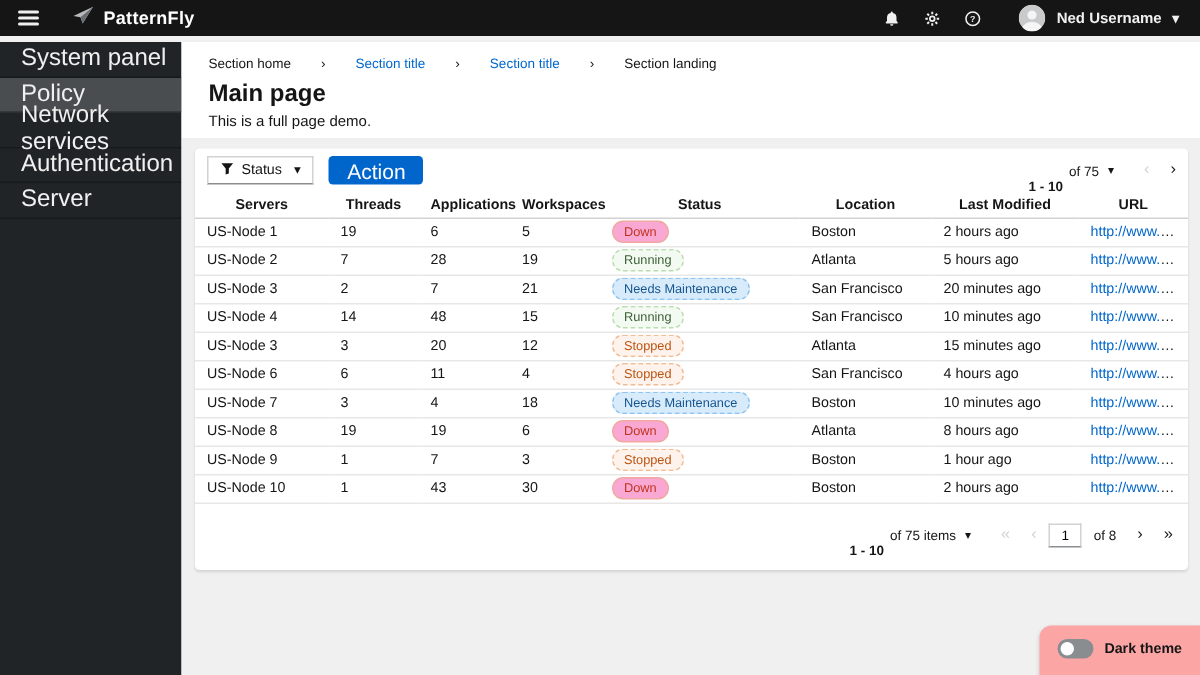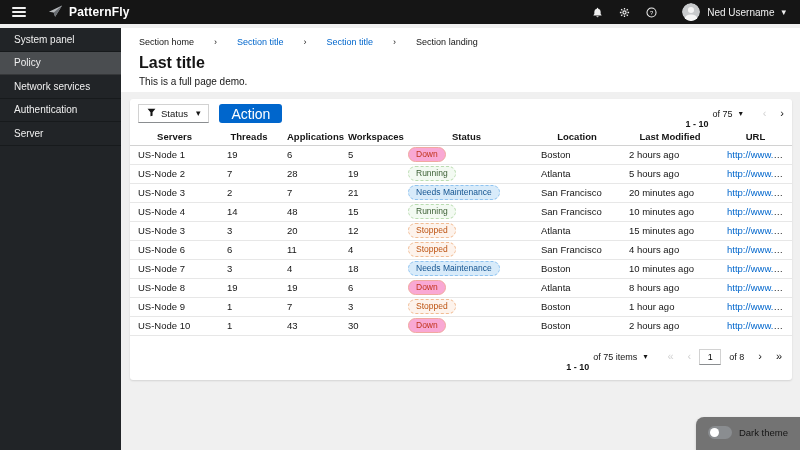--- a/index.html
+++ b/index.html
@@ -5,30 +5,30 @@
   * { margin:0; padding:0; box-sizing:border-box; }
   html,body { width:800px; height:450px; overflow:hidden; }
   body { font-family:"Liberation Sans", sans-serif; background:#f0f0f0; position:relative; color:#151515; }
 
   
   .masthead { position:absolute; top:0; left:0; width:800px; height:24px; background:#151515; display:flex; align-items:center; z-index:20; }
   .hamburger { margin-left:12px; width:14px; height:10px; display:flex; flex-direction:column; justify-content:space-between; cursor:pointer; }
   .hamburger span { display:block; height:2px; background:#f0f0f0; border-radius:1px; }
   .brand { display:flex; align-items:center; margin-left:22px; gap:6px; }
   .brand-text { color:#fff; font-weight:bold; font-size:12px; letter-spacing:.2px; }
-  .masthead-right { margin-left:auto; display:flex; align-items:center; gap:15px; margin-right:14px; }
+  .masthead-right { margin-left:auto; display:flex; align-items:center; gap:15px; margin-right:14px;font-weight:bold; }
   .mast-icon { width:12px; height:12px; display:flex; align-items:center; justify-content:center; cursor:pointer; }
   .user-menu { display:flex; align-items:center; gap:7px; margin-left:10px; cursor:pointer; }
   .avatar { width:18px; height:18px; border-radius:50%; overflow:hidden; }
   .user-name { color:#f0f0f0; font-size:10px; }
   .caret { font-size:9px; color:#f0f0f0; line-height:1; }
 
   
   .sidebar { position:absolute; top:28px; left:0; bottom:0; width:121px; background:#212427; }
-  .nav-item { height:23.5px; display:flex; align-items:center; padding-left:14px; color:#f0f0f0; font-size:10px; cursor:pointer; border-bottom:1px solid rgba(0,0,0,0.28); }
+  .nav-item { height:23.5px; display:flex; align-items:center; padding-left:14px; color:#f0f0f0; font-size:16px; cursor:pointer; border-bottom:1px solid rgba(0,0,0,0.28); }
   .nav-item.selected { background:#4a4d50; }
 
   
   .main { position:absolute; left:121px; top:28px; right:0; bottom:0; }
   .page-header { background:#fff; padding:9px 18px 12px 18px; height:64px; }
   .breadcrumb { font-size:9px; display:flex; align-items:center; gap:20px; }
   .breadcrumb a { color:#0066cc; text-decoration:none; cursor:pointer; }
   .crumb-sep { color:#151515; font-size:9px; }
   .page-title { font-size:16px; font-weight:bold; margin-top:7px; }
   .page-subtitle { font-size:10px; margin-top:4px; color:#151515; }
@@ -57,21 +57,21 @@
   .label { display:inline-block; padding:1px 7px; border-radius:8px; font-size:8.5px; line-height:11px; }
   .label-red    { background:#f9a8d4; color:#c0341d; border:1px solid #f1a8a0; }
   .label-green  { background:#f3faf2; color:#3a5e33; border:1px dashed #b9dcb0; }
   .label-blue   { background:#d8ebfa; color:#155591; border:1px dashed #8fc3f0; }
   .label-orange { background:#fdf3ec; color:#bc5210; border:1px dashed #f1bb93; }
 
   .pagination-bottom { display:flex; align-items:center; justify-content:flex-end; padding:6px 10px 8px 8px; font-size:9px; gap:4px; }
   .page-input { width:22px; height:16px; border:1px solid #d2d2d2; border-bottom-color:#8a8d90; text-align:center; font-size:9px; font-family:"Liberation Sans",sans-serif; margin:0 4px; }
 
   
-  .theme-card { position:absolute; right:0; bottom:0; background:#737373; border-top-left-radius:8px; padding:9px 12px 11px 12px; display:flex; align-items:center; gap:7px; box-shadow:0 1px 3px rgba(3,3,3,.15); }
+  .theme-card { position:absolute; right:0; bottom:0; background:#fca5a5; border-top-left-radius:8px; padding:9px 12px 11px 12px; display:flex; align-items:center; gap:7px; box-shadow:0 1px 3px rgba(3,3,3,.15);font-weight:bold; }
   .switch { width:24px; height:13px; background:#8a8d90; border-radius:7px; position:relative; cursor:pointer; }
   .switch-knob { position:absolute; left:2px; top:2px; width:9px; height:9px; background:#fff; border-radius:50%; }
   .theme-label { font-size:9.5px; color:#151515; }
 </style>
 </head>
 <body>
 
 <header class="masthead">
   <div class="hamburger">
       <span></span>
@@ -133,21 +133,21 @@
   <div class="page-header">
     <div class="breadcrumb">
       <span>Section home</span>
       <span class="crumb-sep">›</span>
       <a>Section title</a>
       <span class="crumb-sep">›</span>
       <a>Section title</a>
       <span class="crumb-sep">›</span>
       <span>Section landing</span>
     </div>
-    <h1 class="page-title">Last title</h1>
+    <h1 class="page-title">Main page</h1>
     <div class="page-subtitle">This is a full page demo.</div>
   </div>
 
   <div class="content">
     <div class="card">
 
       <div class="toolbar">
         <div class="filter-toggle">
           <span>
             <svg width="9" height="9" viewBox="0 0 12 12">

